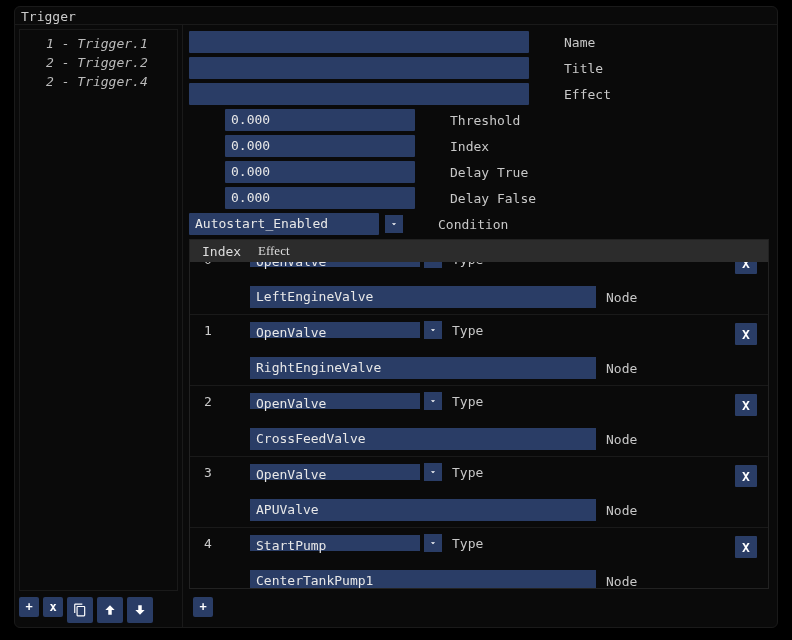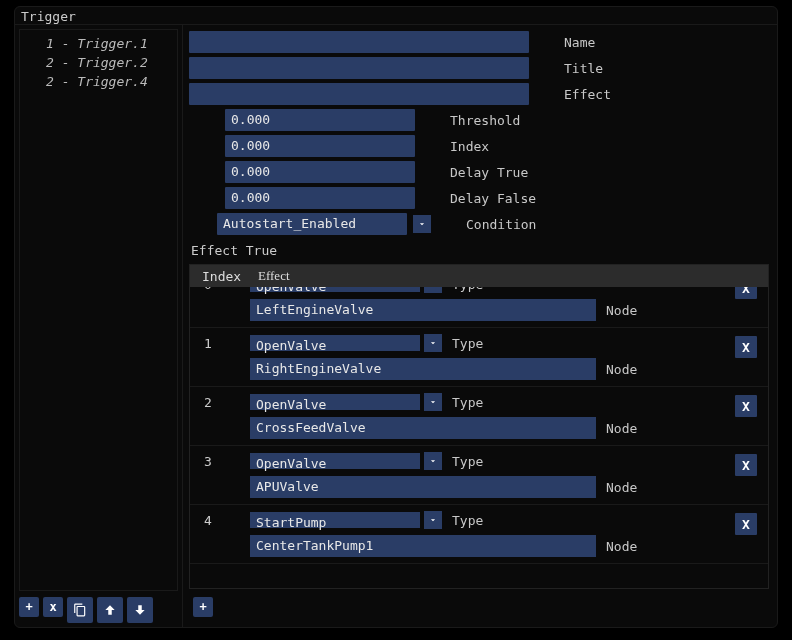--- a/index.html
+++ b/index.html
@@ -96,21 +96,21 @@
   .field {
     background: #2a3d66;
     height: 22px;
     line-height: 22px;
     padding: 0 6px;
     color: #e8e8e8;
     border-radius: 1px;
   }
   .field.wide { flex: 0 0 340px; width: 340px; }
   .field.num { flex: 0 0 190px; width: 190px; margin-left: 36px; }
-  .field.drop { flex: 0 0 190px; width: 190px; display:flex; align-items:center;margin-left:28px; }
+  .field.drop { flex: 0 0 190px; width: 190px; display:flex; align-items:center; }
   .droparrow {
     width: 18px; height: 18px;
     background: #2a3d66;
     display:flex; align-items:center; justify-content:center;
   }
   .droparrow svg { fill:#fff; }
   .label { color: #c8c8c8; margin-left: 29px; }
   .section-title {
     color:#ccc;
     padding: 4px 2px 2px 2px;
@@ -146,21 +146,21 @@
   }
   .effect-row .col-idx {
     width: 56px;
     padding: 2px 6px 0 10px;
     color:#ccc;
   }
   .effect-row .col-eff {
     flex: 1;
     display:flex;
     flex-direction: column;
-    gap: 6px;
+    gap: 18px;
   }
   .effect-row .col-x {
     width: 36px;
     display:flex;
     justify-content:center;
     align-items:flex-start;
     padding-top:2px;
   }
   .subrow {
     display:flex;
@@ -266,21 +266,20 @@
           <span style="flex:1">Autostart_Enabled</span>
         </div>
         <div class="droparrow">
           <svg width="10" height="10" viewBox="0 0 24 24">
               <path d="M7 10l5 5 5-5z"></path>
             </svg>
         </div>
         <span class="label">Condition</span>
       </div>
 
-      <div class="section-title">Effect True</div>
 
       <div class="effects-outer">
         <div class="effects-header">
           <div class="col-idx">Index</div>
           <div class="col-eff">Effect</div>
           <div class="col-x"></div>
         </div>
         <div class="effects-scroll" id="effects-scroll">
             <div class="effect-row clipped-top">
               <div class="col-idx">0</div>

